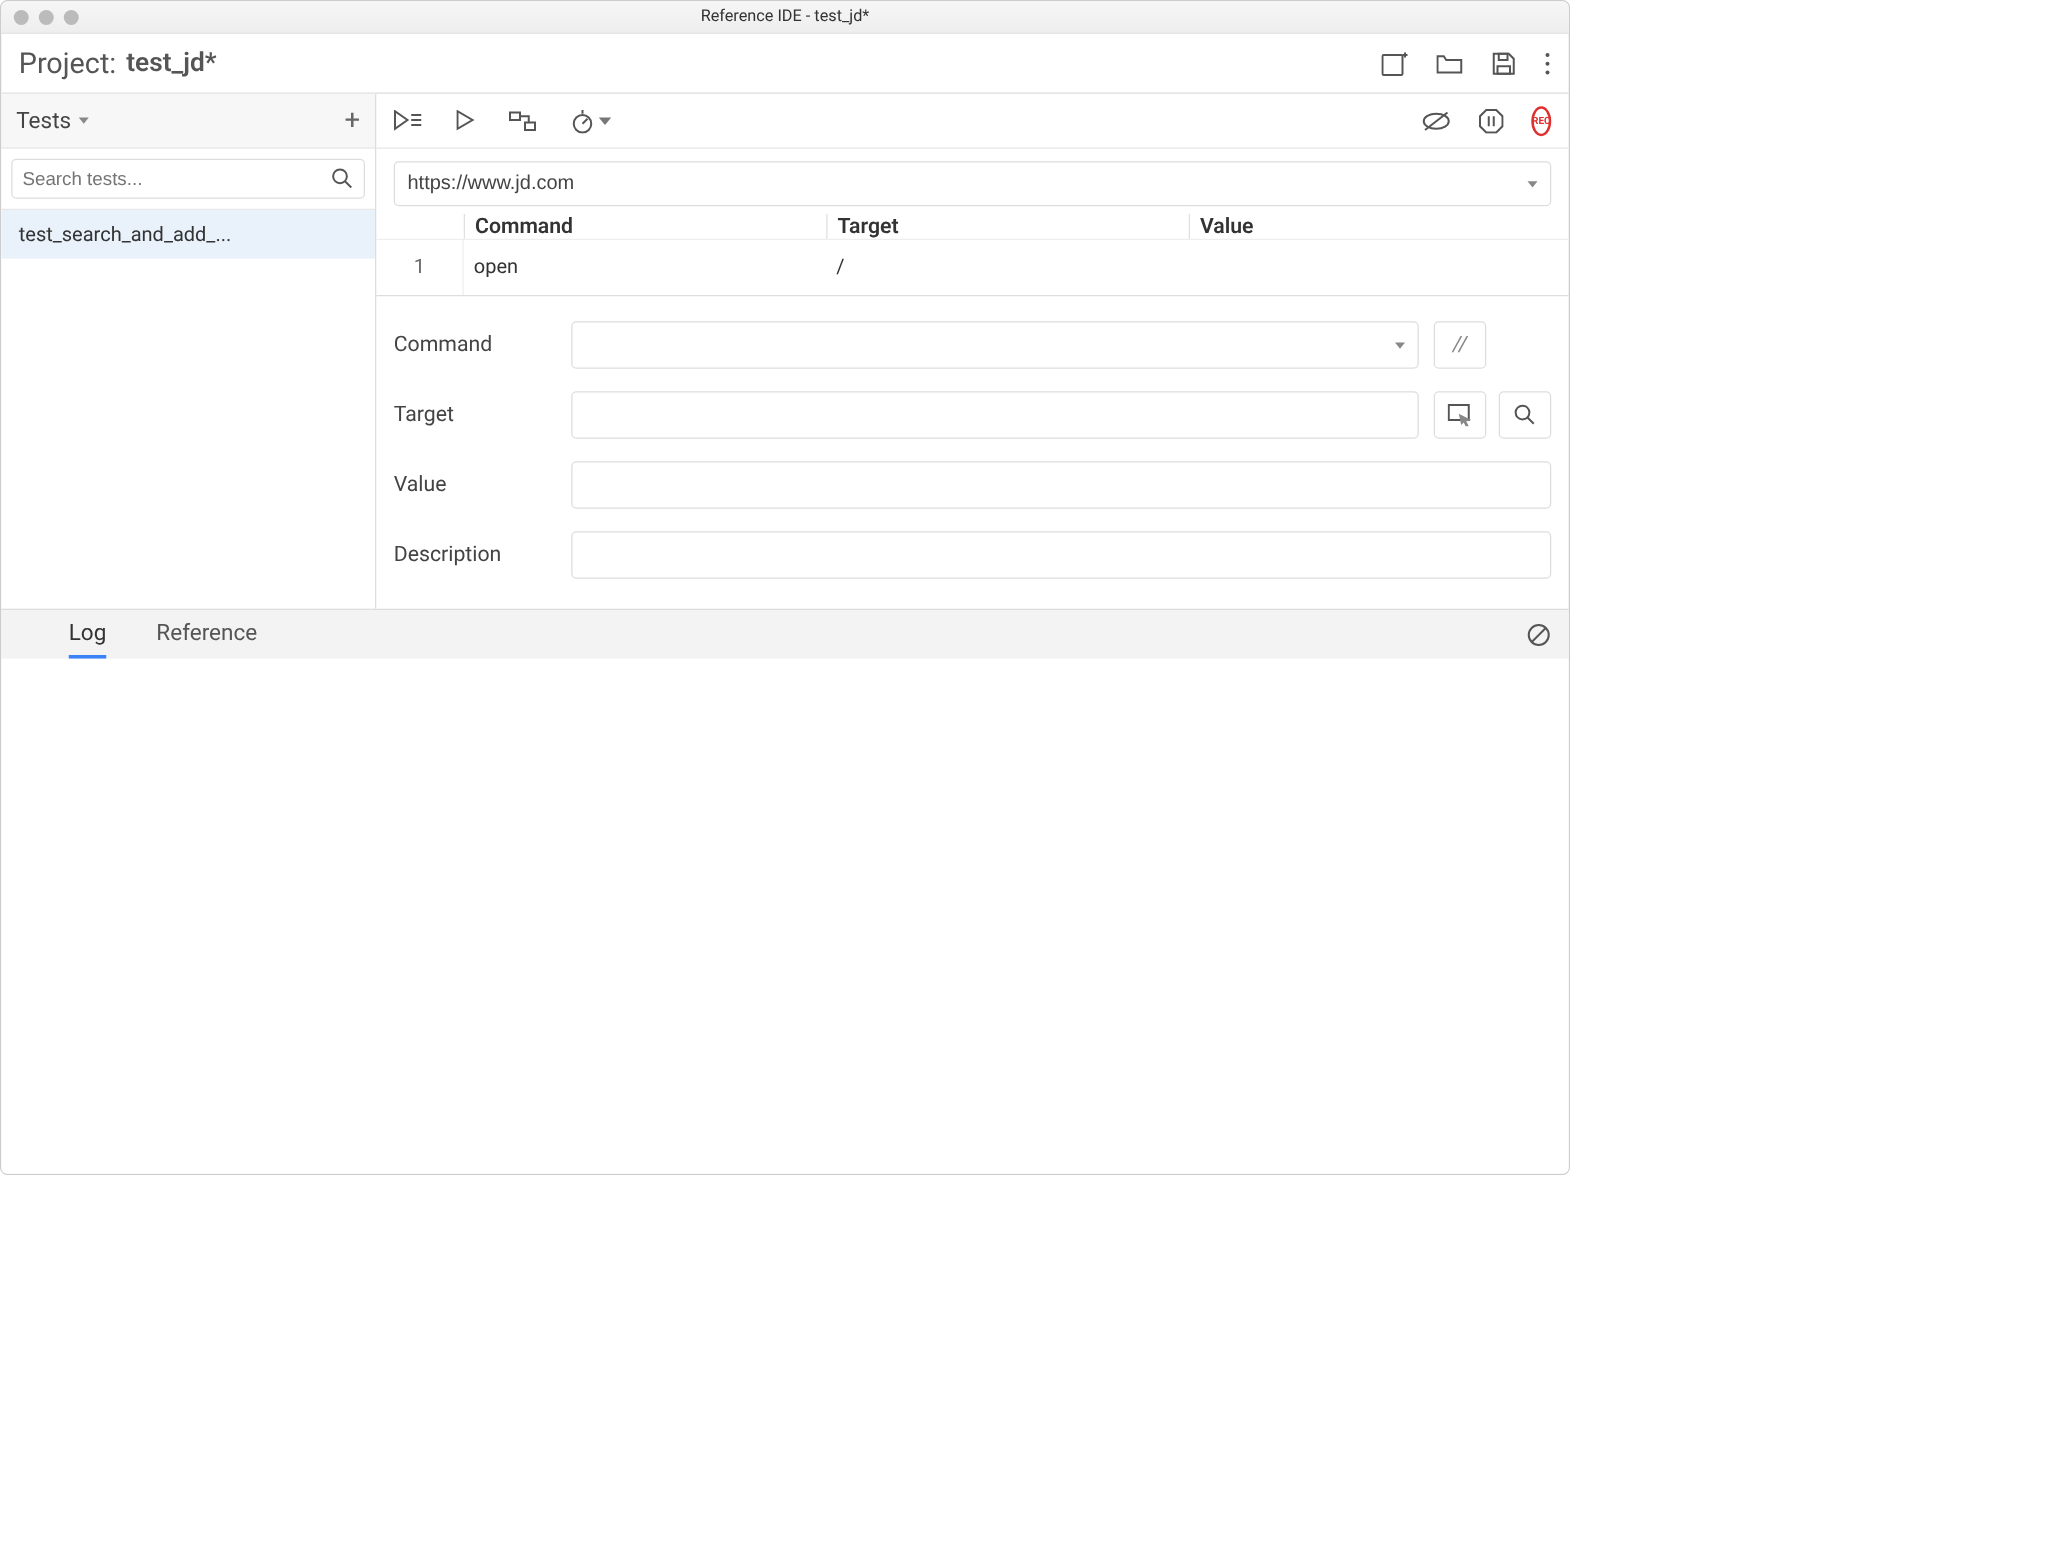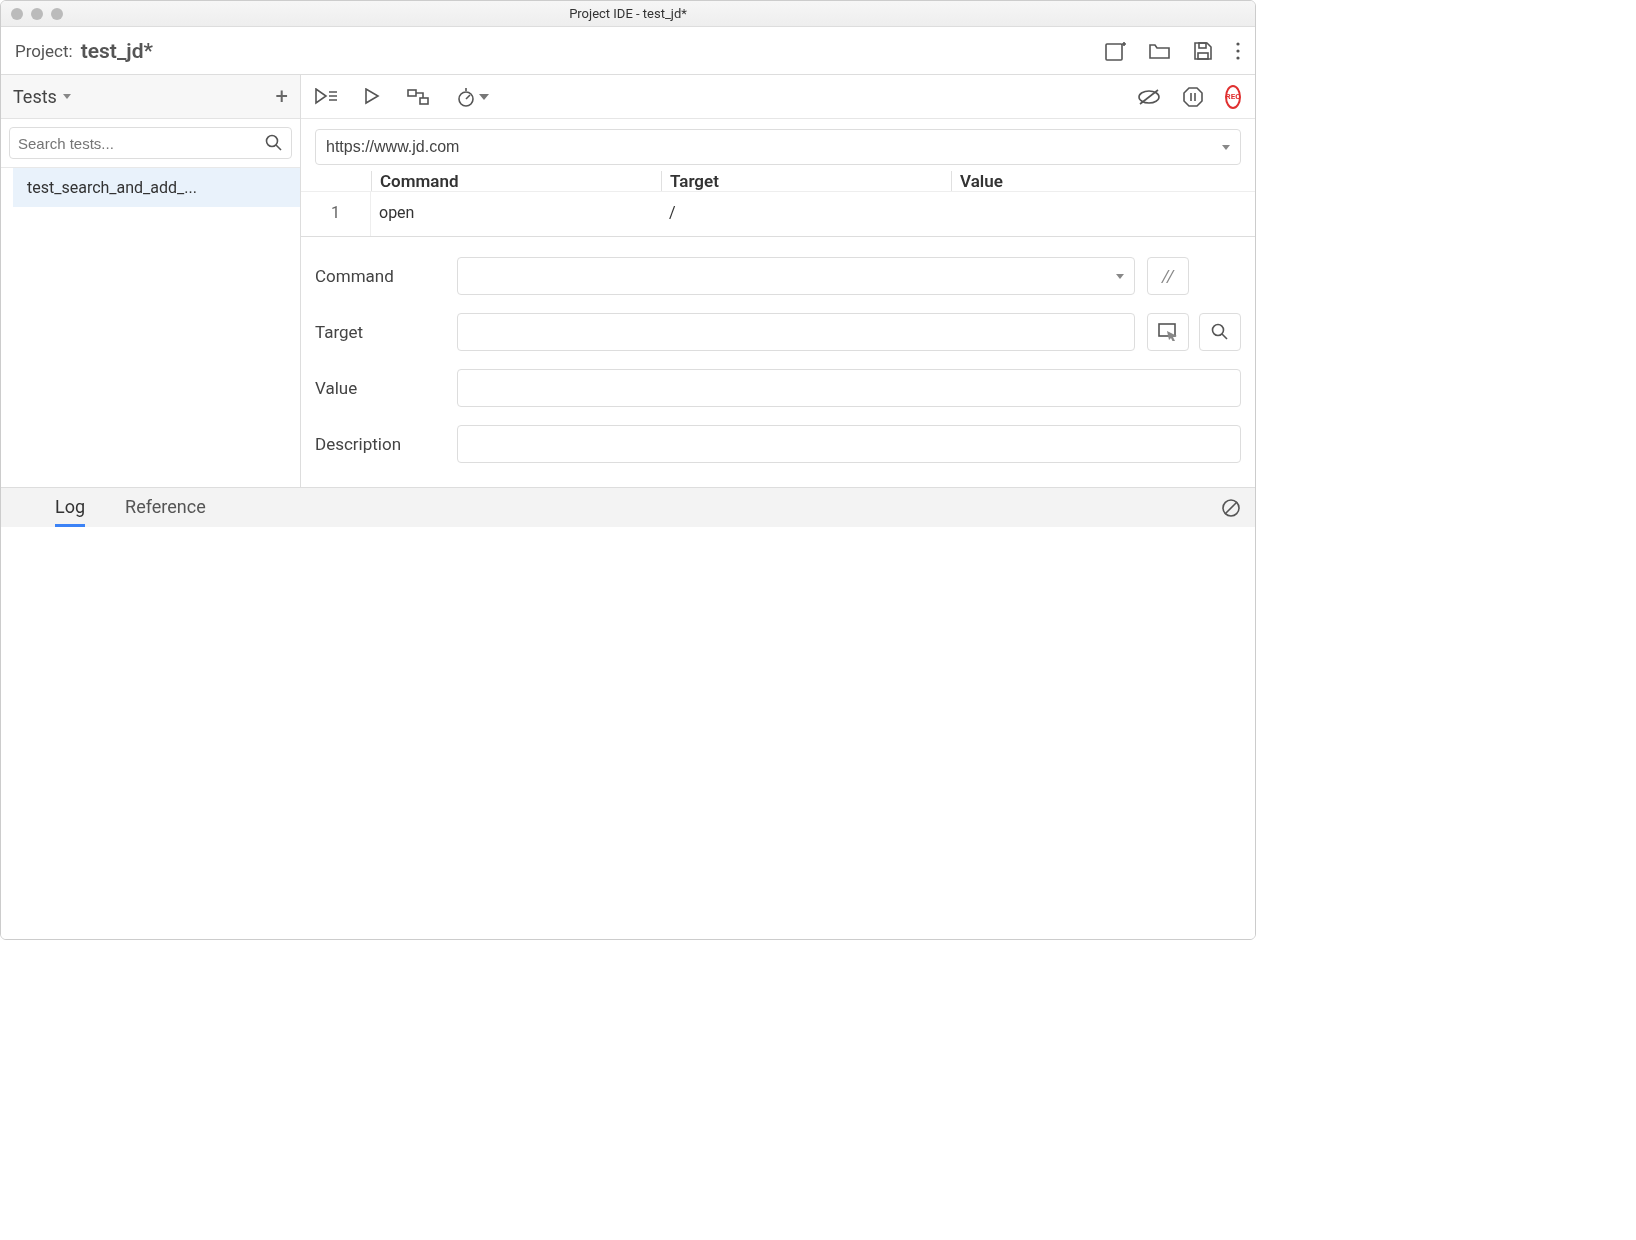--- a/index.html
+++ b/index.html
@@ -28,21 +28,21 @@
   }
   .projectbar {
     height: 48px;
     border-bottom: 1px solid #ddd;
     display:flex;
     align-items:center;
     padding: 0 14px;
     justify-content: space-between;
   }
   .projectbar .left { display:flex; align-items:center; gap:8px; }
-  .projectbar .label { font-size:17px; color:#555; }
+  .projectbar .label { font-size:23px; color:#555; }
   .projectbar .name { font-size:21px; color:#555; font-weight:600; }
   .projectbar .right { display:flex; align-items:center; gap:22px; }
   .icon { display:inline-flex; align-items:center; justify-content:center; color:#555; }
   .icon svg { display:block; }
   .ico-stroke { stroke:#555; stroke-width:1.6; fill:none; }
   .body { flex:1; display:flex; min-height:0; }
   .sidebar {
     width: 300px; border-right:1px solid #ddd; display:flex; flex-direction:column;
     background:#f7f7f7;
   }
@@ -53,21 +53,21 @@
   .sidebar-head .hl { display:flex; align-items:center; gap:6px; font-size:18px; color:#444; }
   .plus { font-size:22px; color:#666; cursor:pointer; }
   .searchwrap { padding:8px; border-bottom:1px solid #e8e8e8; background:#fff; }
   .searchbox {
     height:32px; border:1px solid #ddd; border-radius:4px;
     display:flex; align-items:center; padding:0 8px; gap:6px;
   }
   .searchbox input {
     flex:1; border:none; outline:none; font-size:15px; color:#666; background:transparent;
   }
-  .testlist { flex:1; overflow:auto; background:#fff;padding-left:12px; }
+  .testlist { flex:1; overflow:auto; background:#fff; }
   .testitem {
     padding:10px 14px; font-size:16px; color:#333;
     background:#e9f2fb; white-space:nowrap; overflow:hidden; text-overflow:ellipsis;
     cursor:pointer;
   }
   .main { flex:1; display:flex; flex-direction:column; min-width:0; }
   .toolbar {
     height:44px; border-bottom:1px solid #e6e6e6;
     display:flex; align-items:center; padding:0 14px; justify-content:space-between;
   }
@@ -142,21 +142,21 @@
 <body>
 
 <div class="window">
 
   <div class="titlebar">
     <div class="traffic">
       <div class="tdot"></div>
       <div class="tdot"></div>
       <div class="tdot"></div>
     </div>
-    <div class="titlebar-title">Project IDE - test_jd*</div>
+    <div class="titlebar-title">Reference IDE - test_jd*</div>
   </div>
 
   <div class="projectbar">
     <div class="left">
       <span class="label">Project:</span>
       <span class="name">test_jd*</span>
     </div>
     <div class="right">
       <span class="icon">
         <svg width="22" height="20">

